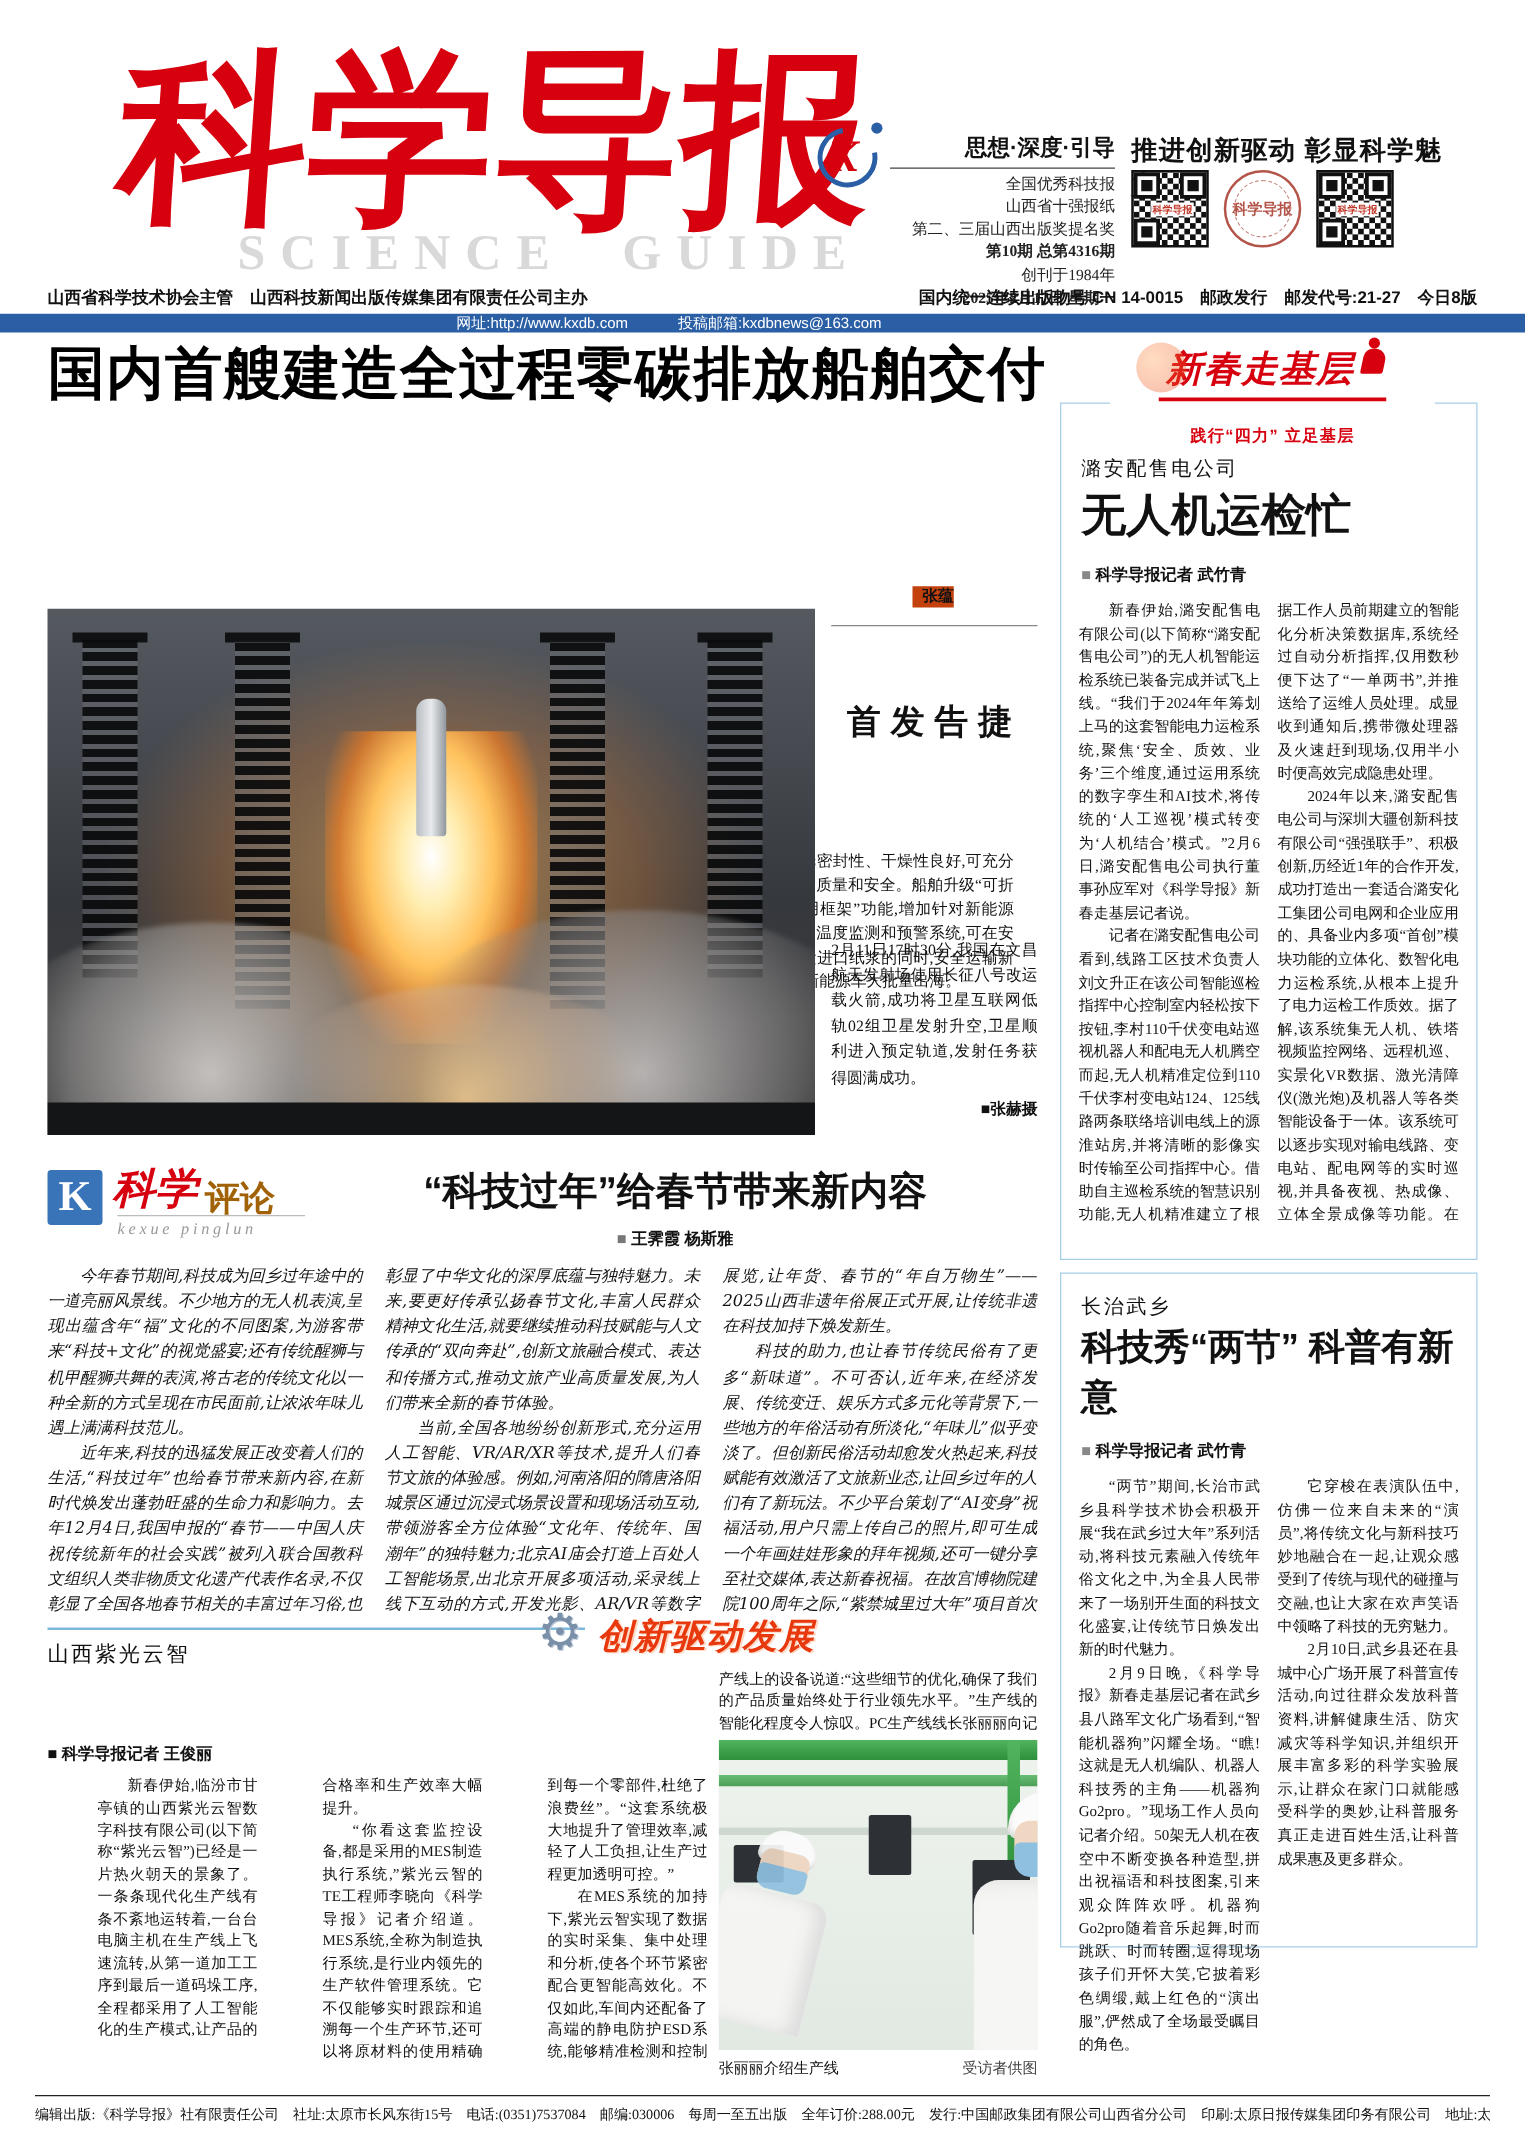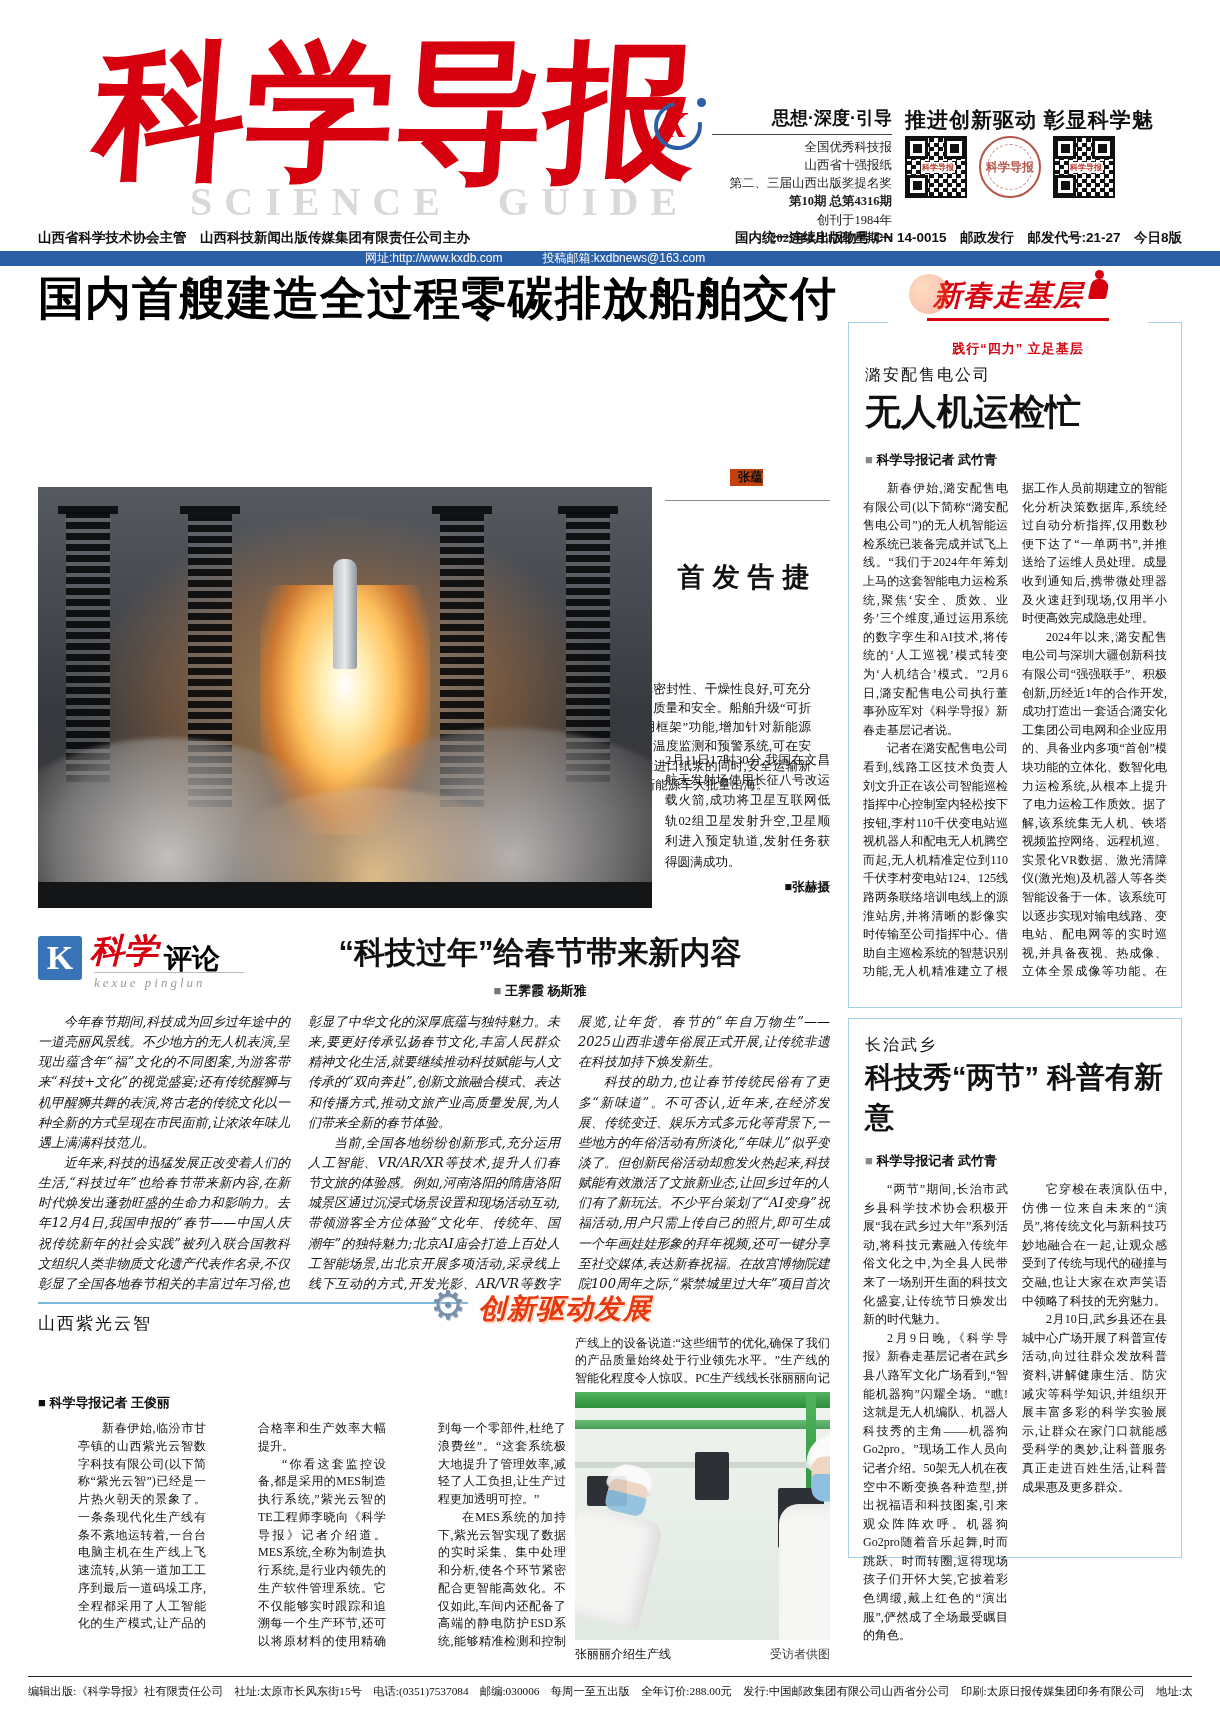--- a/index.html
+++ b/index.html
@@ -109,21 +109,21 @@
                 text-align:justify; }
   .photo-side .credit { position:absolute; right:0; bottom:12px; font-size:12.6px; font-weight:bold; }
 
   
   .cmt-logo { position:absolute; left:38px; top:928px; width:210px; height:64px; }
   .cmt-logo .ksq { position:absolute; left:0; top:8px; width:44px; height:44px; background:#3a74b8;
         color:#fff; font-family:"Liberation Serif",serif; font-weight:bold; font-size:34px;
         display:flex; align-items:center; justify-content:center; border-radius:3px; }
   .cmt-logo .kx { position:absolute; left:52px; top:0px; color:#d6000f; font-family:"DejaVu Serif",serif;
         font-weight:bold; font-style:italic; font-size:34px; }
-  .cmt-logo .pl { position:absolute; left:126px; top:12px; color:#000000; font-size:28px; font-weight:bold;
+  .cmt-logo .pl { position:absolute; left:126px; top:12px; color:#a16207; font-size:28px; font-weight:bold;
         font-family:"Liberation Sans",sans-serif; }
   .cmt-logo .py { position:absolute; left:56px; top:44px; color:#999; font-size:13px; font-style:italic;
         letter-spacing:3px; border-top:1px solid #bbb; padding-top:2px; width:150px; }
   .cmt-headline { position:absolute; left:250px; top:932px; width:580px; text-align:center;
         font-family:"Liberation Sans",sans-serif; font-weight:900; font-size:31px; }
   .cmt-byline { position:absolute; left:250px; top:982px; width:580px; text-align:center;
         font-family:"Liberation Sans",sans-serif; font-weight:bold; font-size:13px; }
   .cmt-byline .sq { color:#777; }
   .cmt-body { position:absolute; left:38px; top:1012px; width:792px; height:283px;
         column-count:3; column-gap:18px; column-fill:auto; overflow:hidden;

